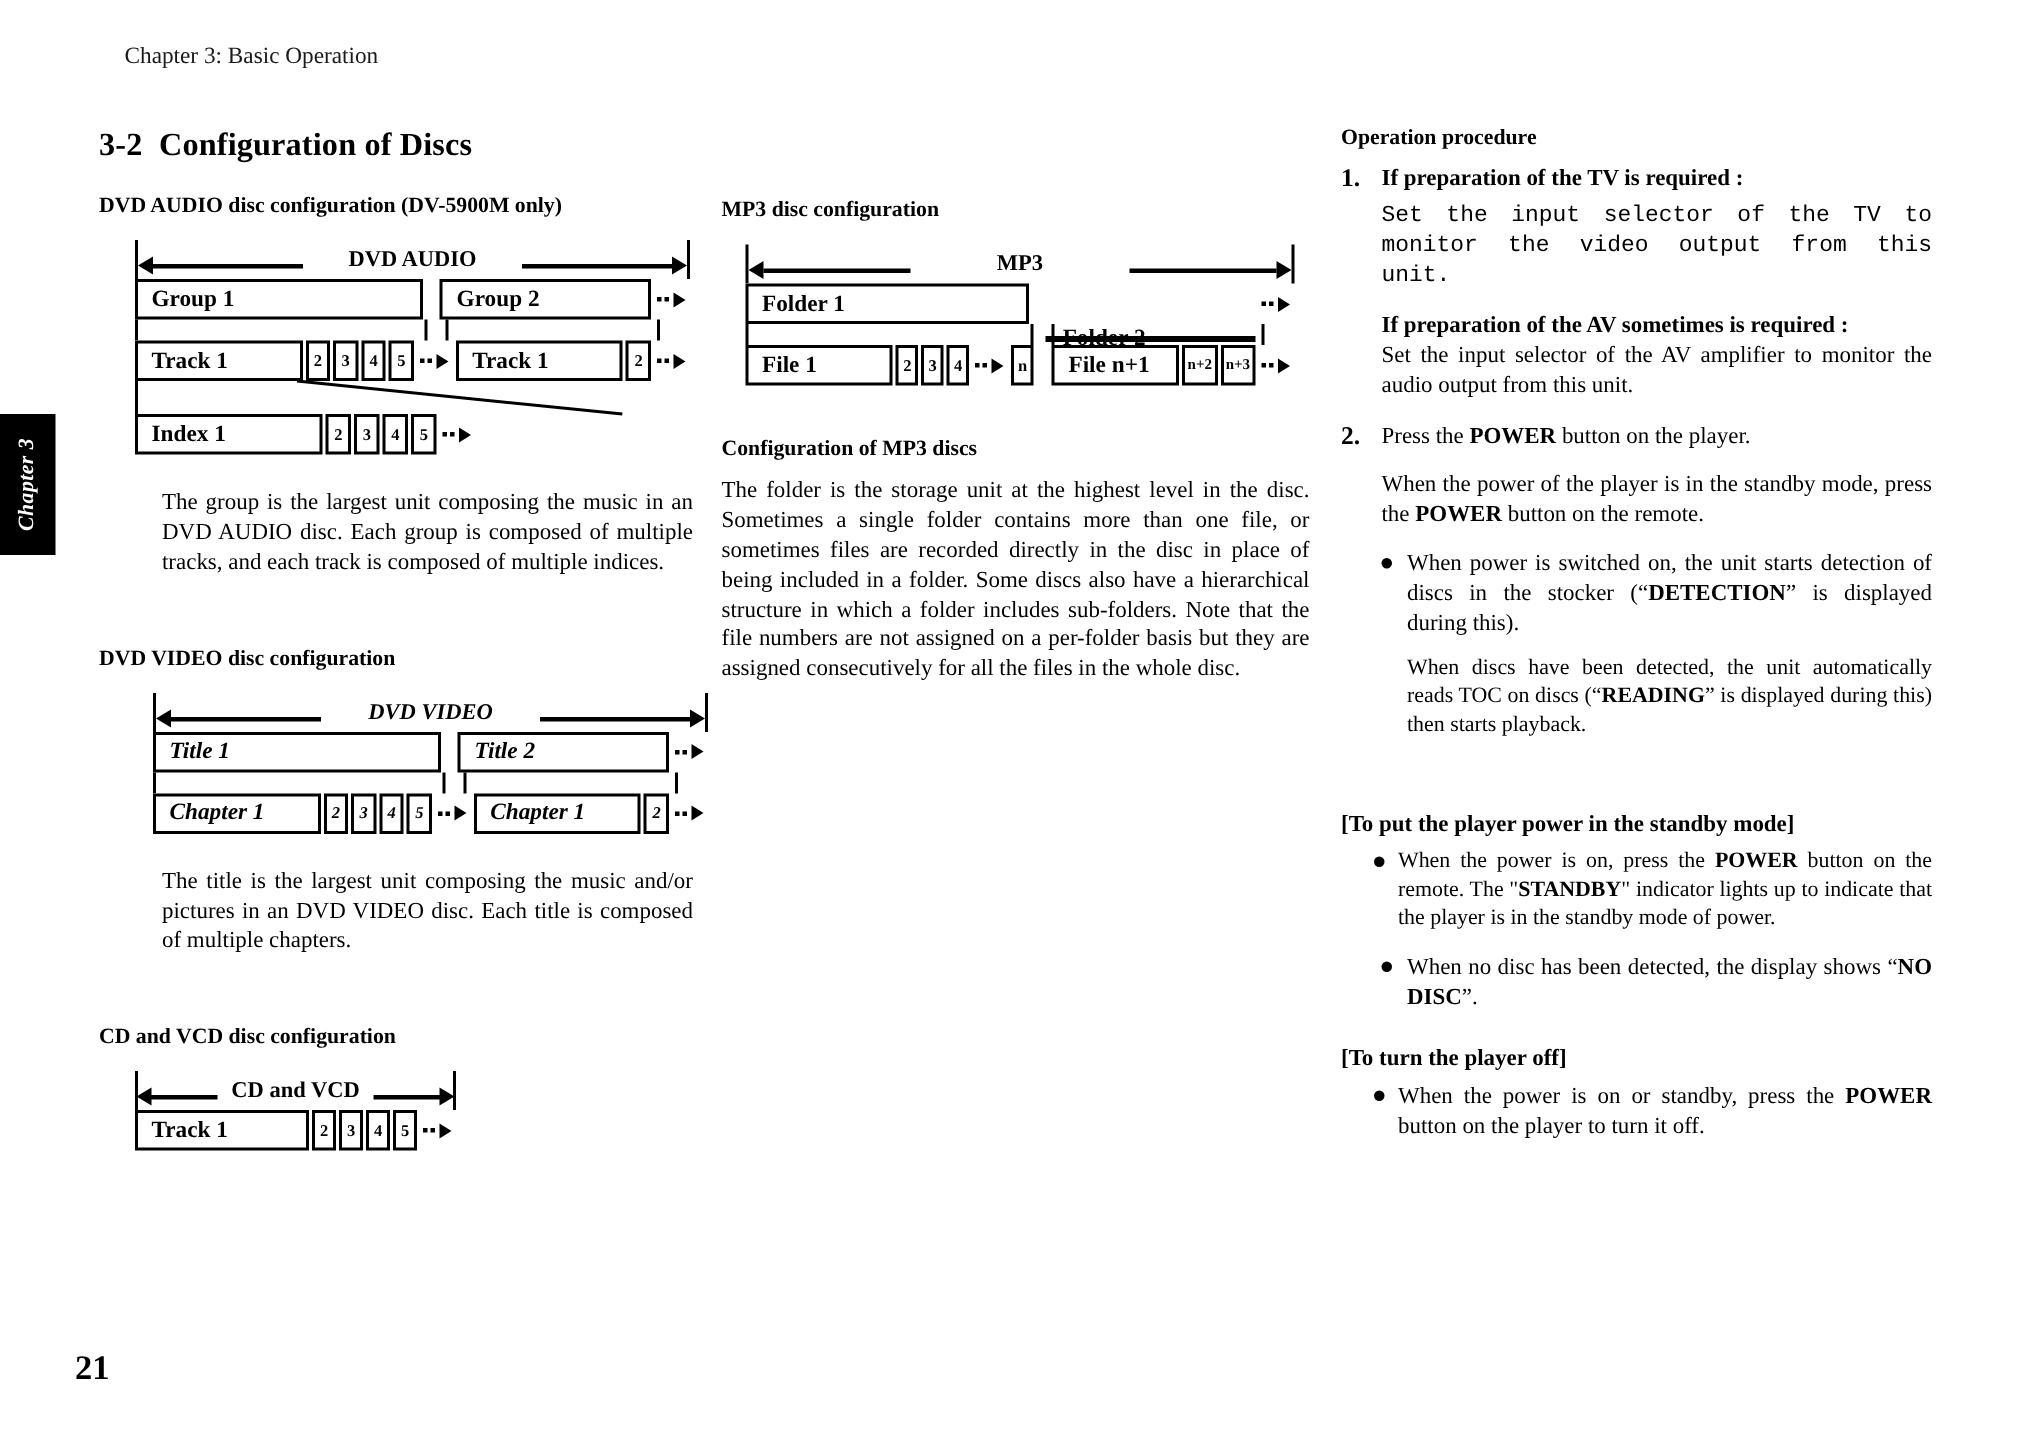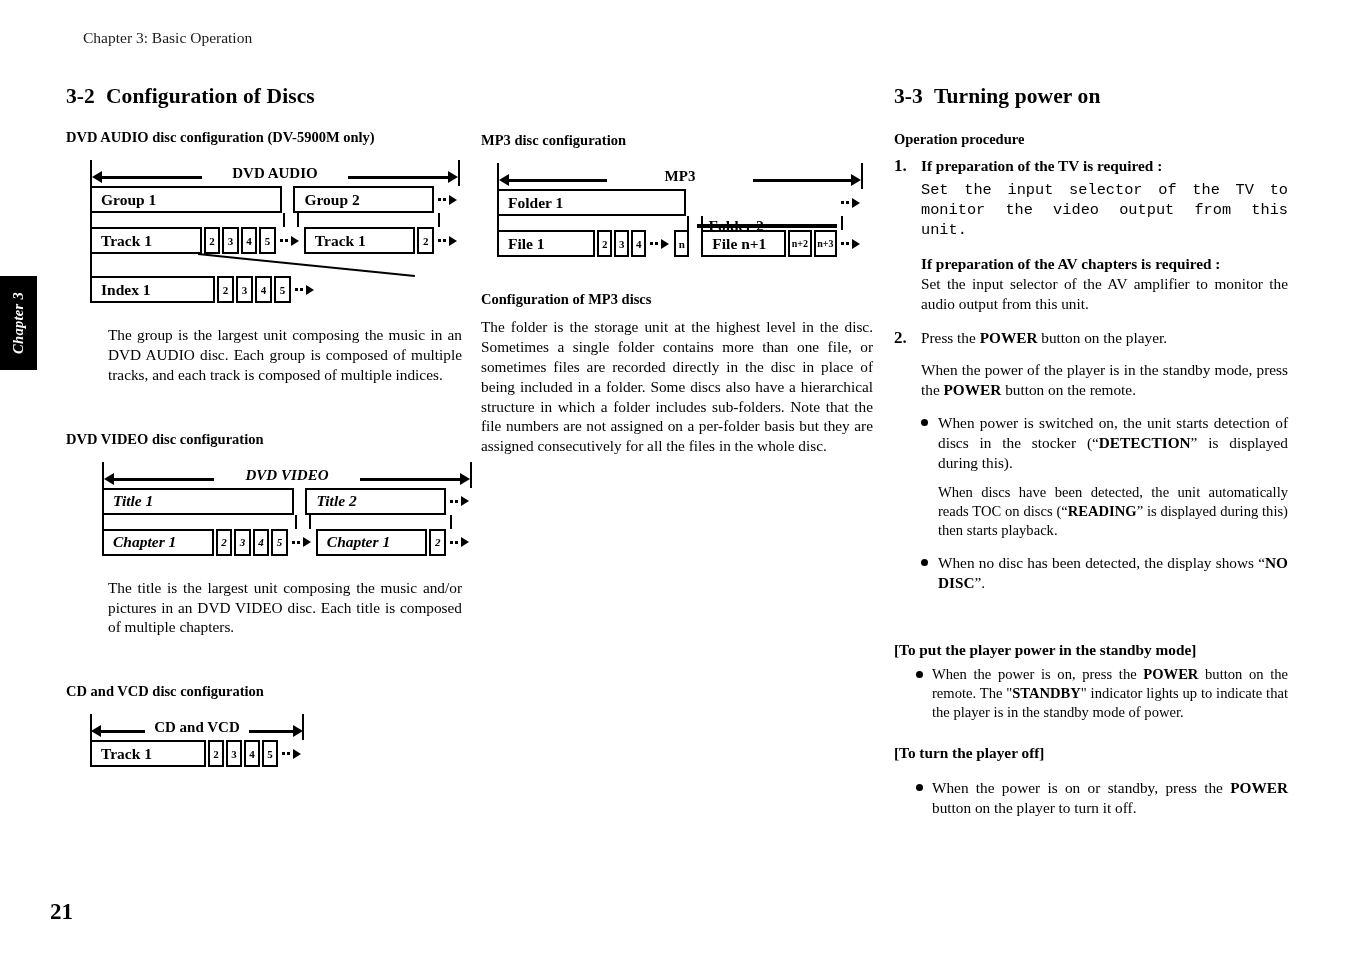--- a/index.html
+++ b/index.html
@@ -397,70 +397,67 @@
 
   <div class="gap-l"></div>
 
   <h4 class="mini-head" style="margin-bottom:9px;">Configuration of MP3 discs</h4>
   <p class="body">The folder is the storage unit at the highest level in the disc. Sometimes a single folder contains more than one file, or sometimes files are recorded directly in the disc in place of being included in a folder. Some discs also have a hierarchical structure in which a folder includes sub-folders. Note that the file numbers are not assigned on a per-folder basis but they are assigned consecutively for all the files in the whole disc.</p>
 
 </div>
 
 <div class="col-right">
 
-  <h2 class="section-title" style="margin-bottom:22px;">
-    <span class="num">3-3</span><span>Turning power on</span>
-  </h2>
 
   <h4 class="mini-head" style="margin-bottom:8px;">Operation procedure</h4>
 
   <div style="position:relative; padding-left:27px;">
     <div style="position:absolute; left:0; top:0; font-size:17px; font-weight:bold;">1.</div>
     <div style="font-size:15.3px; font-weight:bold; line-height:1.30;">If preparation of the TV is required :</div>
   </div>
   <div style="padding-left:27px; margin-top:5px;font-family:Liberation Mono, monospace;">
     <p class="body">Set the input selector of the TV to monitor the video output from this unit.</p>
   </div>
   <div style="padding-left:27px; margin-top:13px;">
-    <div style="font-size:15.3px; font-weight:bold; line-height:1.30;">If preparation of the AV chapters is required :</div>
+    <div style="font-size:15.3px; font-weight:bold; line-height:1.30;">If preparation of the AV sometimes is required :</div>
     <p class="body" style="margin-top:1px;">Set the input selector of the AV amplifier to monitor the audio output from this unit.</p>
   </div>
 
   <div style="position:relative; padding-left:27px; margin-top:14px;">
     <div style="position:absolute; left:0; top:0; font-size:17px; font-weight:bold;">2.</div>
     <p class="body"><span>Press the </span><b>POWER</b><span> button on the player.</span></p>
   </div>
 
   <div style="padding-left:27px; margin-top:12px;">
     <p class="body"><span>When the power of the player is in the standby mode, press the </span><b>POWER</b><span> button on the remote.</span></p>
   </div>
 
   <div style="position:relative; padding-left:44px; margin-top:13px;">
     <div style="position:absolute; left:27px; top:6px; width:7px; height:7px; background:#000; border-radius:50%;"></div>
     <p class="body" style="text-align:justify;"><span>When power is switched on, the unit starts detection of discs in the stocker (“</span><b>DETECTION</b><span>” is displayed during this).</span></p>
   </div>
 
   <div style="padding-left:44px; margin-top:11px;">
     <p class="body" style="font-size:14.6px;"><span>When discs have been detected, the unit automatically reads TOC on discs (“</span><b>READING</b><span>” is displayed during this) then starts playback.</span></p>
-  </div>
-
-  <div style="position:relative; padding-left:44px; margin-top:13px;">
-    <div style="position:absolute; left:27px; top:6px; width:7px; height:7px; background:#000; border-radius:50%;"></div>
-    <p class="body"><span>When no disc has been detected, the display shows “</span><b>NO DISC</b><span>”.</span></p>
   </div>
 
   <div style="margin-top:48px;">
     <div style="font-size:15.3px; font-weight:bold;">[To put the player power in the standby mode]</div>
     <div style="position:relative; padding-left:38px; margin-top:6px;">
       <div style="position:absolute; left:22px; top:6px; width:7px; height:7px; background:#000; border-radius:50%;"></div>
       <p class="body" style="font-size:14.6px;"><span>When the power is on, press the </span><b>POWER</b><span> button on the remote. The "</span><b>STANDBY</b><span>" indicator lights up to indicate that the player is in the standby mode of power.</span></p>
     </div>
   </div>
 
+  <div style="position:relative; padding-left:44px; margin-top:13px;">
+    <div style="position:absolute; left:27px; top:6px; width:7px; height:7px; background:#000; border-radius:50%;"></div>
+    <p class="body"><span>When no disc has been detected, the display shows “</span><b>NO DISC</b><span>”.</span></p>
+  </div>
+
   <div style="margin-top:22px;">
     <div style="font-size:15.3px; font-weight:bold;">[To turn the player off]</div>
-    <div style="position:relative; padding-left:38px; margin-top:16px;">
+    <div style="position:relative; padding-left:38px; margin-top:6px;">
       <div style="position:absolute; left:22px; top:6px; width:7px; height:7px; background:#000; border-radius:50%;"></div>
       <p class="body"><span>When the power is on or standby, press the </span><b>POWER</b><span> button on the player to turn it off.</span></p>
     </div>
   </div>
 
 </div>
 
 </body></html>

